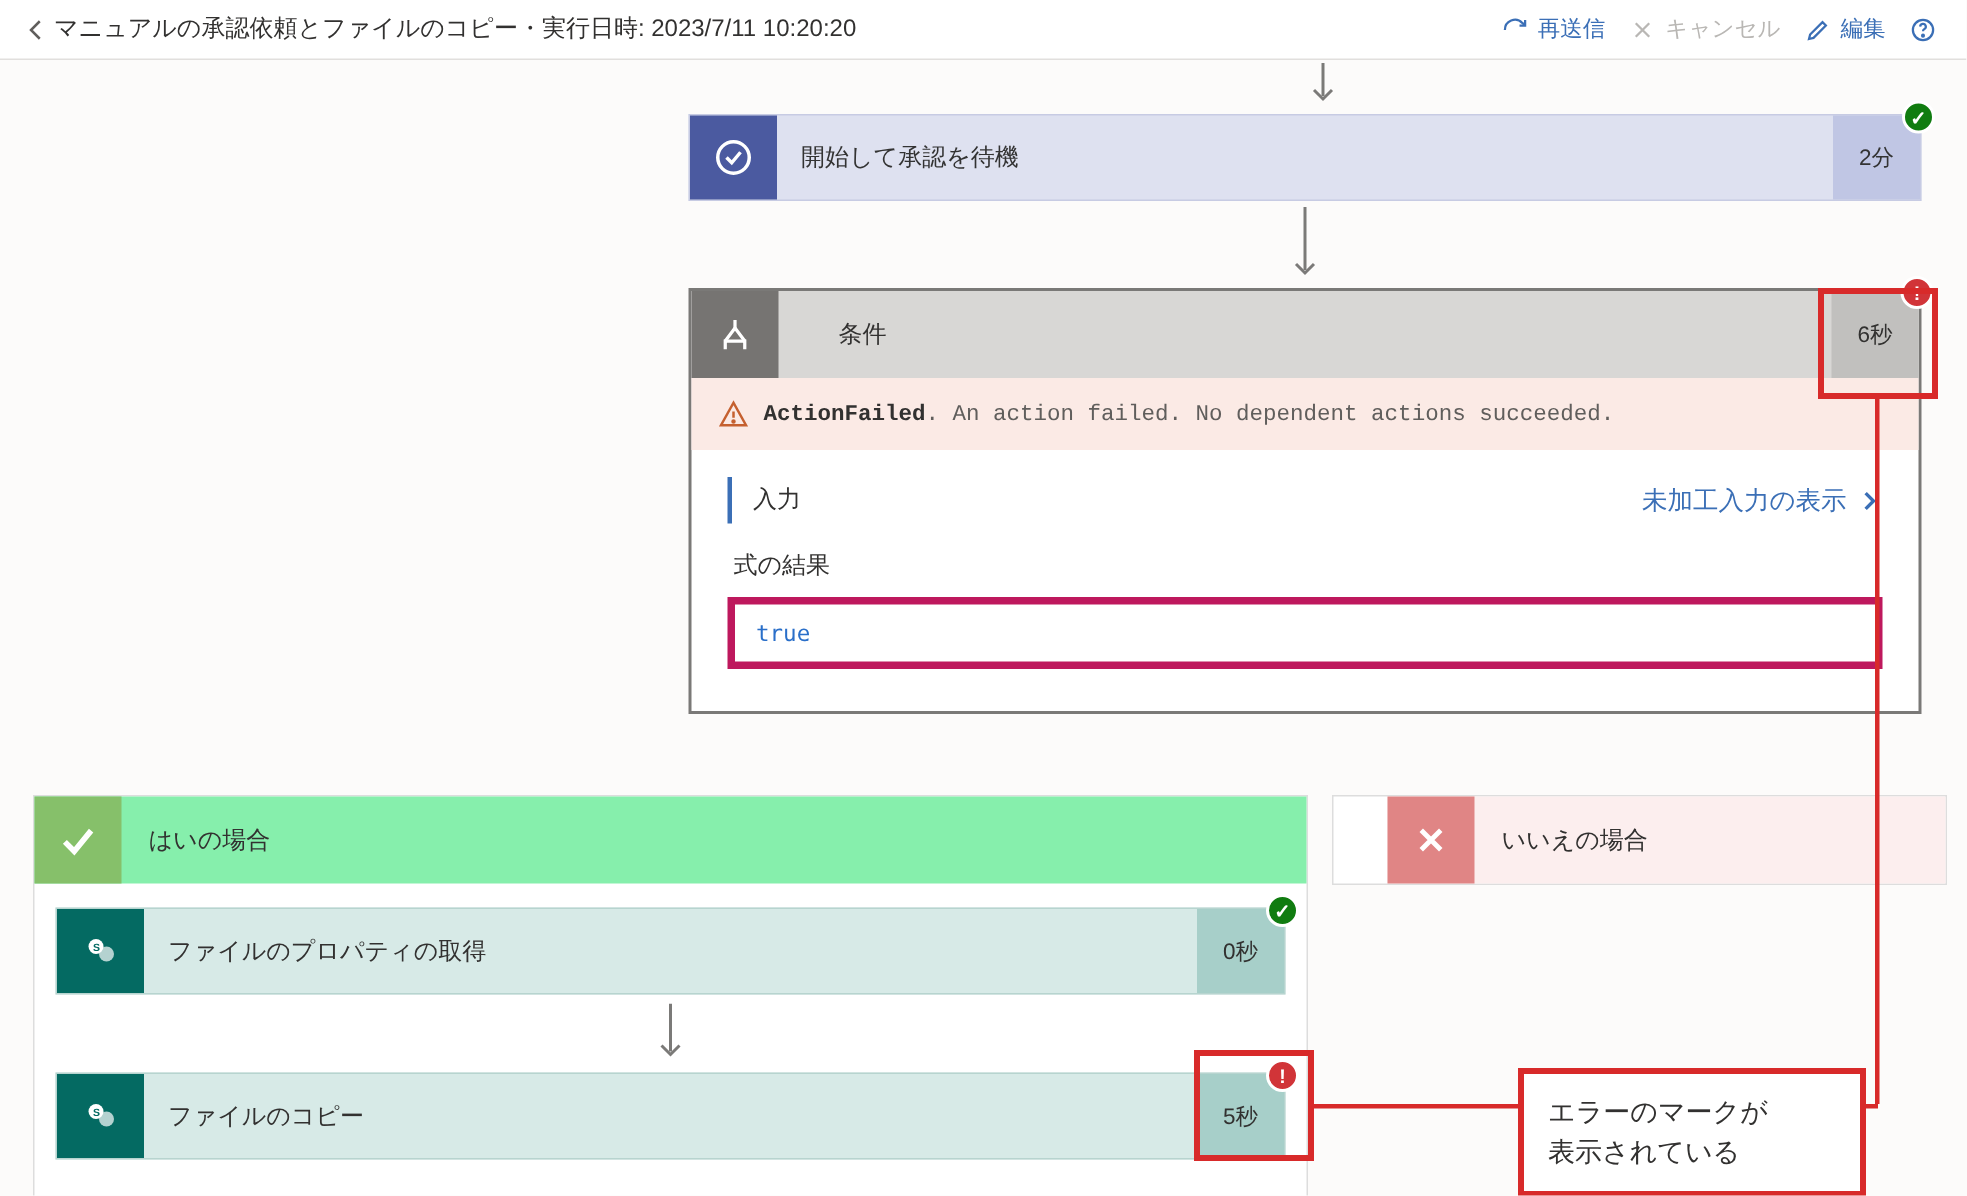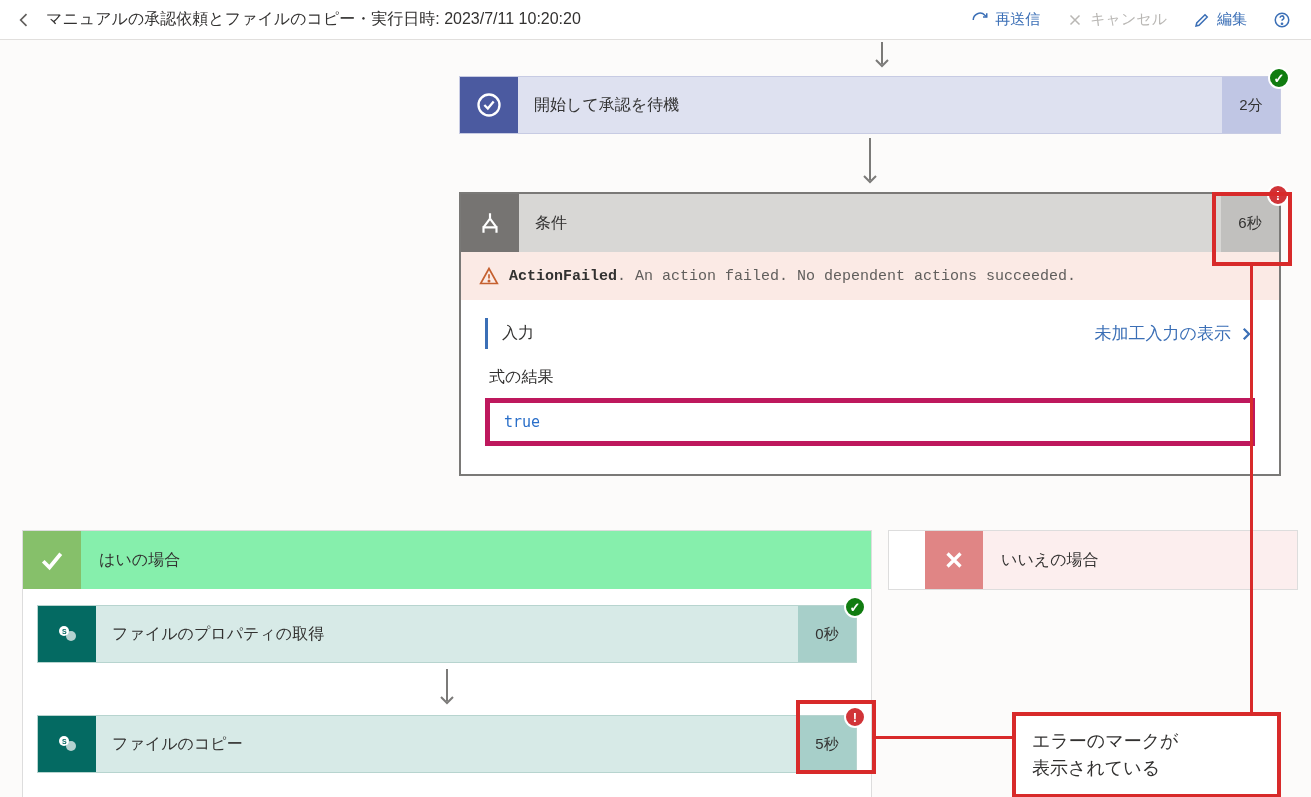--- a/index.html
+++ b/index.html
@@ -15,21 +15,20 @@
   }
 
   
   .header {
     height: 40px;
     display: flex;
     align-items: center;
     padding: 0 12px;
     border-bottom: 1px solid #e1dfdd;
     background: #ffffff;
-    gap: 10px;
   }
   .header .back {
     width: 24px; height: 24px;
     display: flex; align-items: center; justify-content: center;
     color: #605e5c;
     cursor: pointer;
   }
   .header .title {
     font-size: 16px;
     color: #323130;
@@ -90,20 +89,21 @@
   
   .cond {
     position: absolute;
     top: 152px; left: 459px; width: 822px;
     border: 2px solid #7a7977;
     background: #fff;
   }
   .cond-header {
     height: 58px; display: flex; align-items: stretch;
     background: #d8d7d5;
+    gap: 24px;
   }
   .cond-header .iconbox {
     width: 58px; background: #767472;
     display: flex; align-items: center; justify-content: center; color: #fff;
   }
   .cond-header .label { flex: 1; display: flex; align-items: center; padding: 0 16px; font-size: 16px; }
   .cond-header .dur { width: 58px; background: #c1c0be; display: flex; align-items: center; justify-content: center; font-size: 15px; }
 
   .cond-error {
     background: #fbeae5;
@@ -191,21 +191,21 @@
     position: absolute;
     border: 4px solid #d82a2a;
     pointer-events: none;
   }
   .callout-box.b1 { top: 152px; left: 1212px; width: 80px; height: 74px; }
   .callout-box.b2 { top: 660px; left: 796px; width: 80px; height: 74px; }
 
   .callout-note {
     position: absolute;
     top: 672px; left: 1012px;
-    width: 269px;
+    width: 232px;
     border: 4px solid #d82a2a;
     background: #fff;
     padding: 12px 16px;
     font-size: 18px;
     line-height: 1.5;
   }
 
   
   .callout-line {
     position: absolute;

